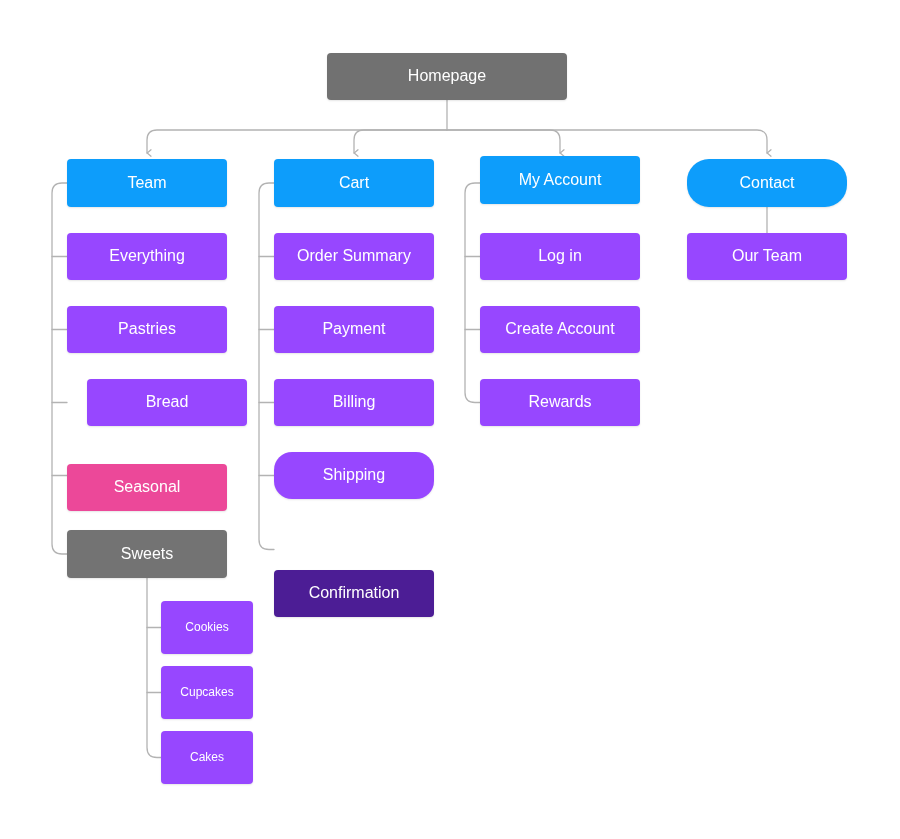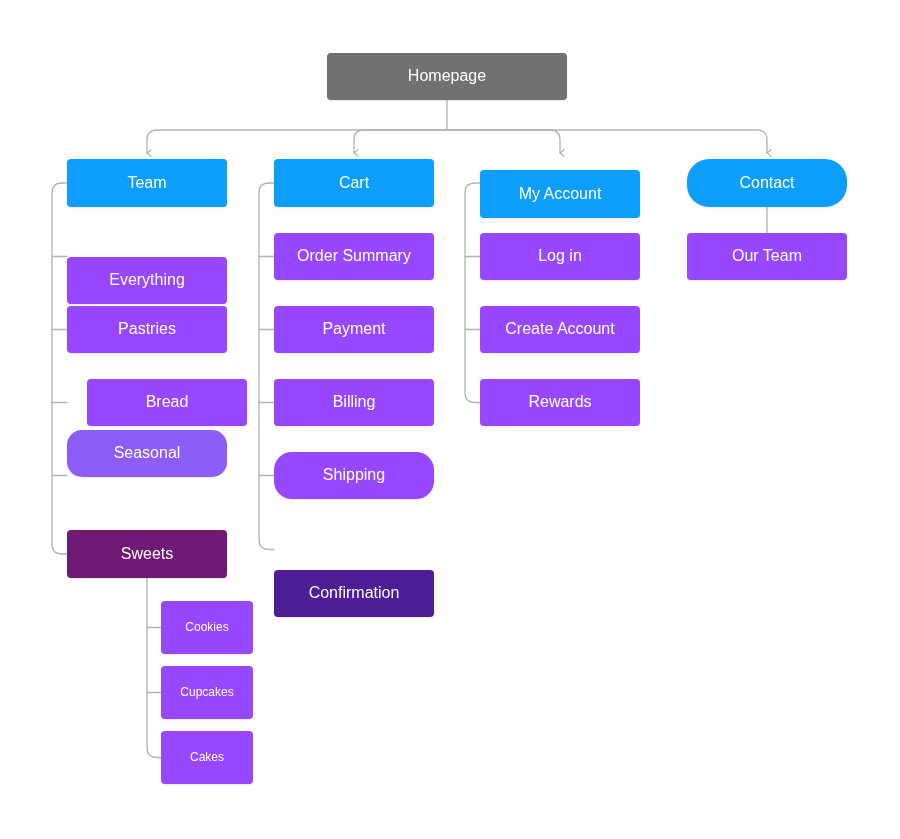--- a/index.html
+++ b/index.html
@@ -90,39 +90,39 @@
   <div id="node-layer">
       <div class="node level-root" style="left: 327px; top: 53px; width: 240px; height: 47px; background: rgb(113, 113, 113);">
         <span class="node-label">Homepage</span>
       </div>
       <div class="node level-one" style="left: 67px; top: 159px; width: 160px; height: 48px; background: rgb(13, 157, 251);">
         <span class="node-label">Team</span>
       </div>
       <div class="node level-one" style="left: 274px; top: 159px; width: 160px; height: 48px; background: rgb(13, 157, 251);">
         <span class="node-label">Cart</span>
       </div>
-      <div class="node level-one" style="left: 480px; top: 170px; width: 160px; height: 48px; background: rgb(13, 157, 251);">
+      <div class="node level-one" style="left: 480px; top: 156px; width: 160px; height: 48px; background: rgb(13, 157, 251);">
         <span class="node-label">My Account</span>
       </div>
       <div class="node level-one" style="left: 687px; top: 159px; width: 160px; height: 48px; background: rgb(13, 157, 251); border-radius: 22px;">
         <span class="node-label">Contact</span>
       </div>
-      <div class="node level-two" style="left: 67px; top: 233px; width: 160px; height: 47px; background: rgb(151, 71, 255); margin-top: 24px;">
+      <div class="node level-two" style="left: 67px; top: 233px; width: 160px; height: 47px; background: rgb(151, 71, 255);">
         <span class="node-label">Everything</span>
       </div>
       <div class="node level-two" style="left: 67px; top: 306px; width: 160px; height: 47px; background: rgb(151, 71, 255);">
         <span class="node-label">Pastries</span>
       </div>
       <div class="node level-two" style="left: 67px; top: 379px; width: 160px; height: 47px; background: rgb(151, 71, 255); margin-left: 20px;">
         <span class="node-label">Bread</span>
       </div>
-      <div class="node level-two" style="left: 67px; top: 430px; width: 160px; height: 47px; background: #8b5cf6; border-radius: 15px;">
+      <div class="node level-two" style="left: 67px; top: 464px; width: 160px; height: 47px; background: #ec4899;">
         <span class="node-label">Seasonal</span>
       </div>
-      <div class="node level-two" style="left: 67px; top: 530px; width: 160px; height: 48px; background: #701a75;">
+      <div class="node level-two" style="left: 67px; top: 530px; width: 160px; height: 48px; background: #737373;">
         <span class="node-label">Sweets</span>
       </div>
       <div class="node level-two" style="left: 274px; top: 233px; width: 160px; height: 47px; background: rgb(151, 71, 255);">
         <span class="node-label">Order Summary</span>
       </div>
       <div class="node level-two" style="left: 274px; top: 306px; width: 160px; height: 47px; background: rgb(151, 71, 255);">
         <span class="node-label">Payment</span>
       </div>
       <div class="node level-two" style="left: 274px; top: 379px; width: 160px; height: 47px; background: rgb(151, 71, 255);">
         <span class="node-label">Billing</span>

